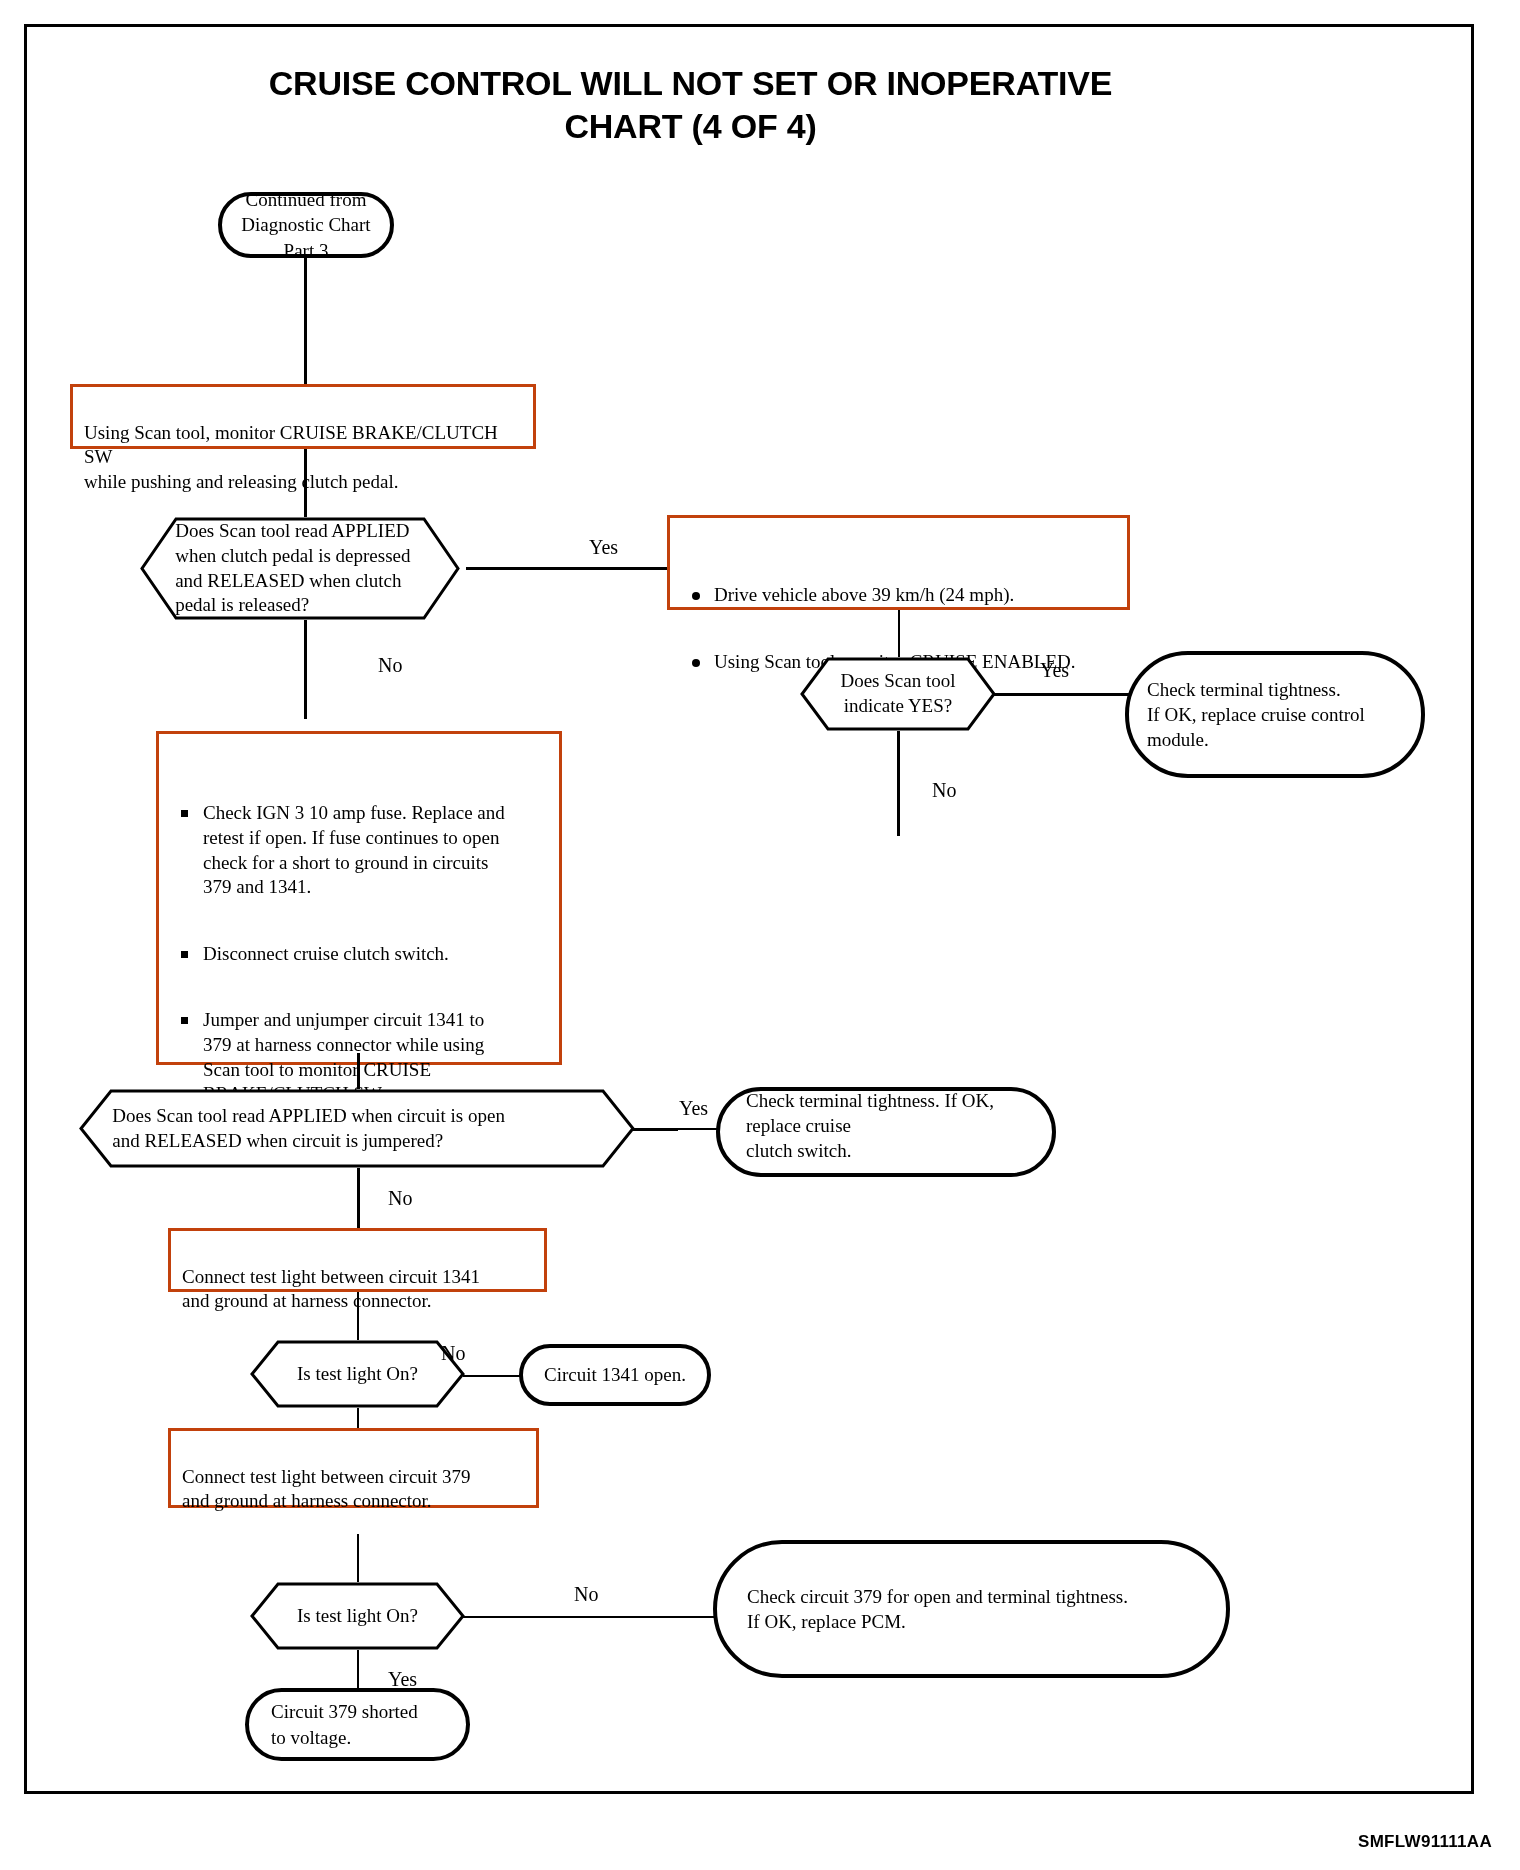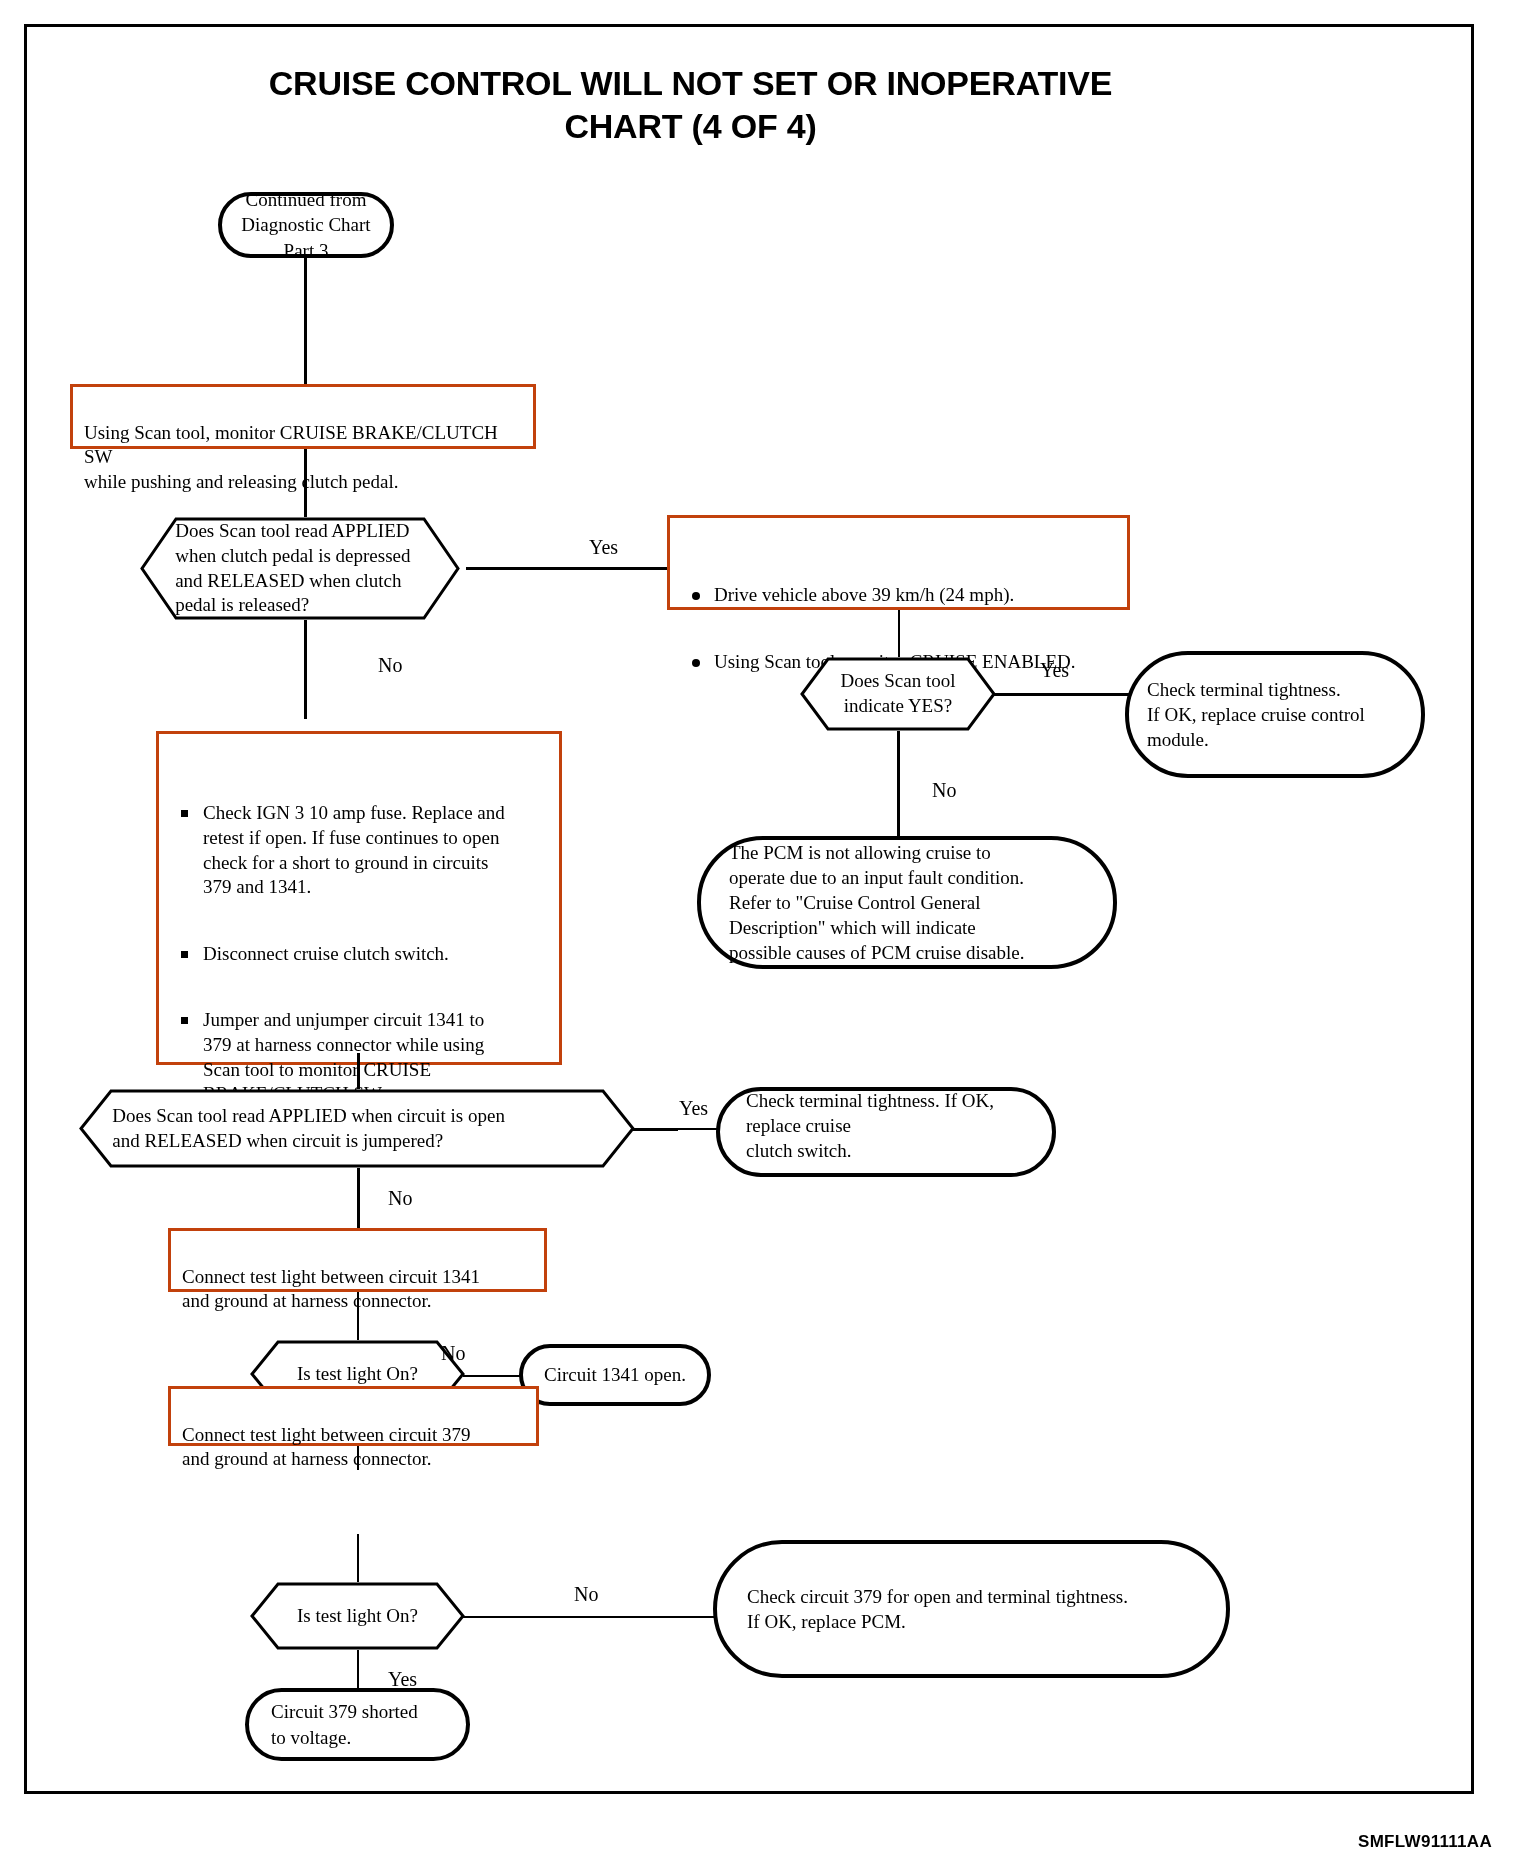--- a/index.html
+++ b/index.html
@@ -214,27 +214,20 @@
 
   <div class="line-v" style="left:897px; top:731px; height:105px;"></div>
   <div class="edge-label" style="left:932px; top:780px;">No</div>
 
   <div class="node term" style="left:1125px; top:651px; width:300px; height:127px; border-radius:63px;">
     <span>Check terminal tightness.
 If OK, replace cruise control
 module.</span>
   </div>
 
-  <div class="node term" style="left:697px; top:836px; width:420px; height:133px; border-radius:66px; padding:10px 28px;">
-    <span>The PCM is not allowing cruise to
-operate due to an input fault condition.
-Refer to "Cruise Control General
-Description" which will indicate
-possible causes of PCM cruise disable.</span>
-  </div>
 
   <div class="node proc" style="left:156px; top:731px; width:406px; height:334px; padding:18px 14px;">
     <ul class="blist">
       <li>Check IGN 3 10 amp fuse. Replace and
 retest if open. If fuse continues to open
 check for a short to ground in circuits
 379 and 1341.</li>
       <li>Disconnect cruise clutch switch.</li>
       <li>Jumper and unjumper circuit 1341 to
 379 at harness connector while using
@@ -282,21 +275,21 @@
   <div class="line-thin-h" style="left:463px; top:1375px; width:59px;"></div>
   <div class="edge-label" style="left:441px; top:1343px;">No</div>
 
   <div class="line-thin-v" style="left:357px; top:1408px; height:62px;"></div>
   <div class="edge-label" style="left:388px; top:1427px;">Yes</div>
 
   <div class="node term center" style="left:519px; top:1344px; width:192px; height:62px; border-radius:31px;">
     <span>Circuit 1341 open.</span>
   </div>
 
-  <div class="node proc" style="left:168px; top:1386px; width:371px; height:60px;">
+  <div class="node proc" style="left:168px; top:1428px; width:371px; height:80px;">
     <span>Connect test light between circuit 379
 and ground at harness connector.</span>
   </div>
 
   <div class="line-thin-v" style="left:357px; top:1534px; height:48px;"></div>
 
   <div class="hex-wrap" style="left:250px; top:1582px; width:215px; height:68px;">
     <svg viewBox="0 0 215 68" preserveAspectRatio="none">
       <polygon points="28,2 187,2 213,34 187,66 28,66 2,34" fill="#fff" stroke="#000" stroke-width="3"></polygon>
     </svg>

